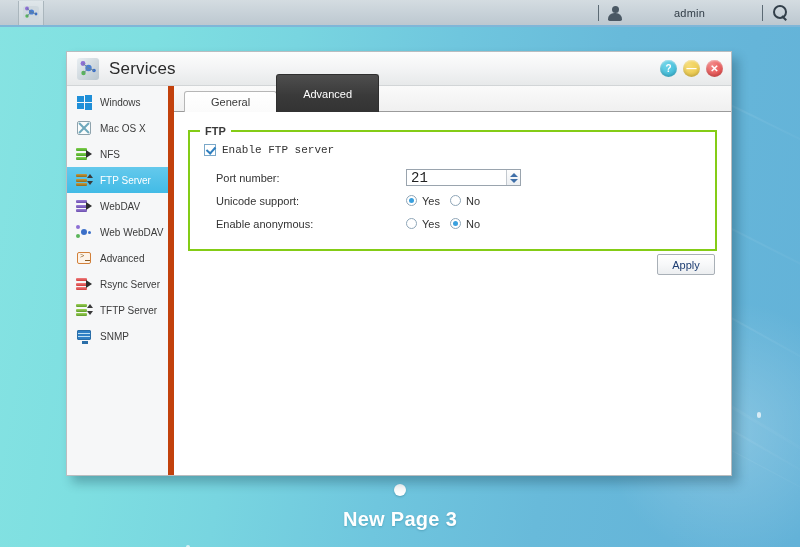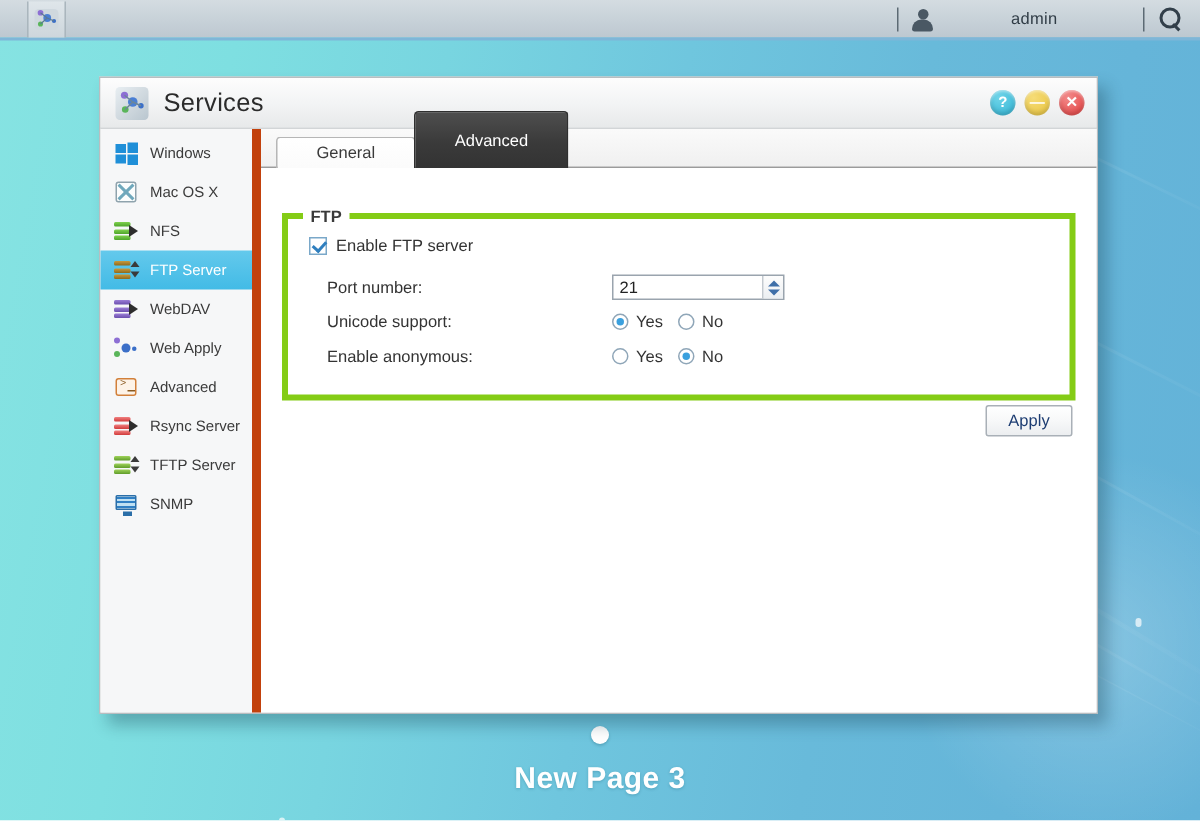--- a/index.html
+++ b/index.html
@@ -277,56 +277,56 @@
   .tab.active {
     background: linear-gradient(to bottom,#4e4e4e 0%,#3a3a3a 55%,#333333 100%);
     color: #ffffff;
     border: 1px solid #2f2f2f; border-bottom: none;
     margin-left: -1px;
     height: 38px;
   }
   #panel { flex: 1; padding: 12px 14px 0 14px; min-height: 0; }
 
   .groupbox {
-    border: 4px solid #84cc16;
+    border: 2px solid #84cc16;
     padding: 12px 20px 14px 14px;
     position: relative;
-    margin-top: 18px;
+    margin-top: 6px;
   }
   .group-title {
     position: absolute; top: -7px; left: 10px;
     background: #ffffff; padding: 0 5px;
     font-size: 11px; font-weight: bold; color: #3a3a3a;
   }
 
   .row-check { display: flex; align-items: center; margin-bottom: 10px; }
   .cbox {
     width: 12px; height: 12px; flex: none;
     border: 1px solid #7aa8c9; background: #ffffff;
     position: relative; margin-right: 6px; cursor: pointer;
   }
   .cbox.checked::after {
     content:""; position:absolute; left:3px; top:0px;
     width:4px; height:7px;
     border:solid #2f7fbf; border-width:0 2px 2px 0;
     transform: rotate(42deg);
   }
-  .check-label { font-size: 11px; color: #333; }
+  .check-label { font-size: 11px; color: #333; font-family: Liberation Mono, monospace; }
 
   .frm-row { display: flex; align-items: center; height: 23px; margin-bottom: 0px; padding-left: 12px; }
   .frm-label { width: 190px; flex: none; font-size: 11px; color: #333; }
 
   .spin {
     width: 115px; height: 17px; display: flex;
     border: 1px solid #9aa4ae; background: #fff; align-items: stretch;
   }
   .spin input {
     flex: 1; min-width: 0; border: none; outline: none;
-    font-family: Liberation Sans, sans-serif;
-    font-size: 11px; color: #222; padding-left: 4px; background: transparent;
+    font-family: Liberation Mono, monospace;
+    font-size: 14px; color: #222; padding-left: 4px; background: transparent;
   }
   .spin-btns {
     width: 14px; flex: none; border-left: 1px solid #c3c9cf;
     background: linear-gradient(to bottom,#fdfdfd,#eceff2);
     display: flex; flex-direction: column; align-items: center; justify-content: center;
     cursor: pointer;
   }
   .spin-btns .up, .spin-btns .down {
     width: 0; height: 0; border-left: 4px solid transparent; border-right: 4px solid transparent;
   }
@@ -492,21 +492,21 @@
           <span class="side-label">WebDAV</span>
         </div>
 
         <div class="side-item">
           <span class="side-ico ico-websrv">
             <b></b>
               <b></b>
               <b></b>
               <b></b>
           </span>
-          <span class="side-label">Web Apply</span>
+          <span class="side-label">Web WebDAV</span>
         </div>
 
 
         <div class="side-item">
           <span class="side-ico">
               <span class="ico-term"></span>
             </span>
           <span class="side-label">Advanced</span>
         </div>
 

